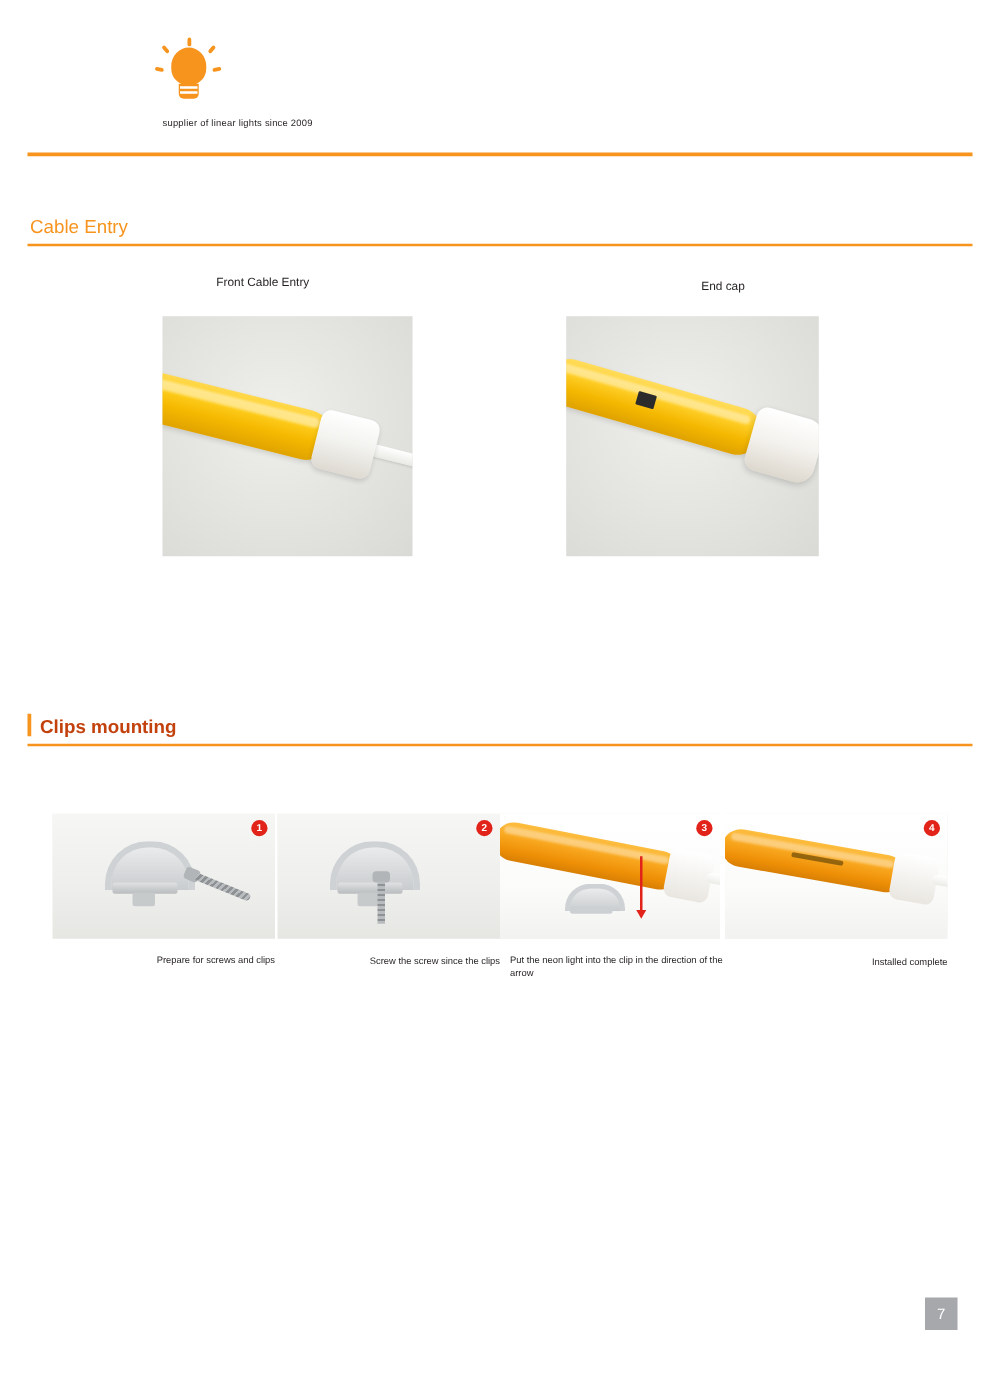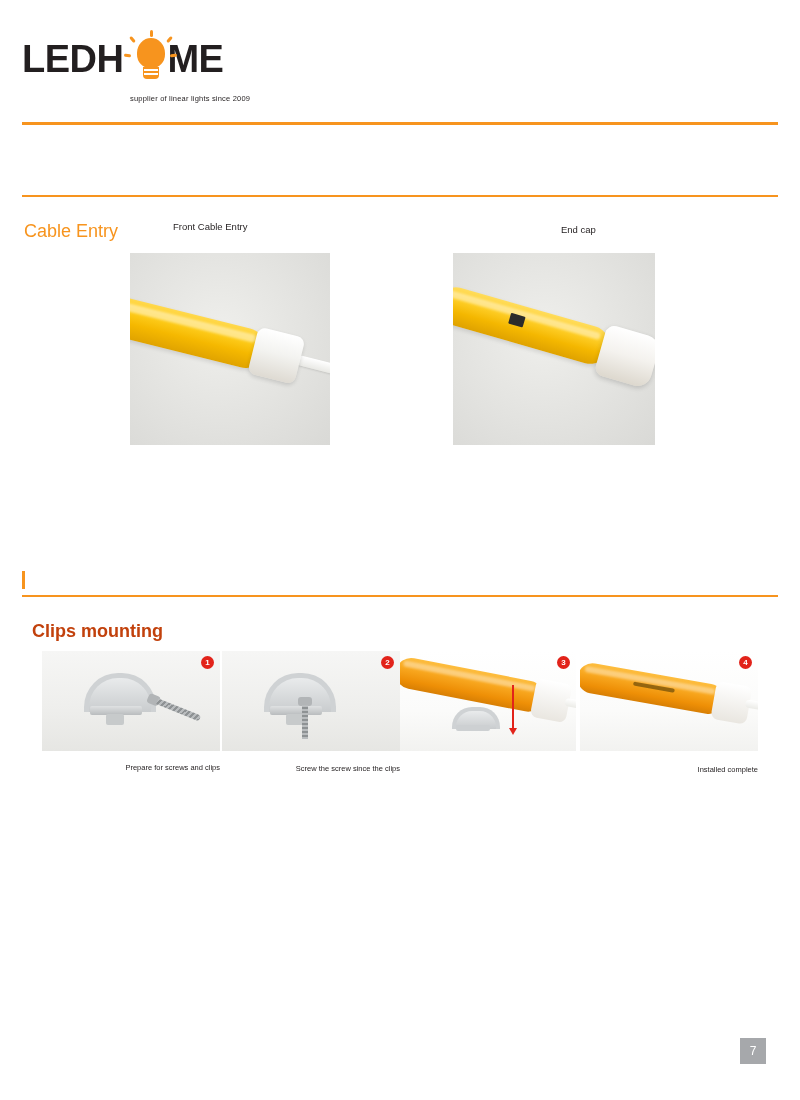--- a/index.html
+++ b/index.html
@@ -105,24 +105,23 @@
     left: 22px;
     top: 122px;
     width: 756px;
     height: 3px;
     background: #f7941e;
   }
 
   
   .section-title {
     position: absolute;
-    font-size: 18px;
+    font-size: 15px;
     color: #f7941e;
     white-space: nowrap;
-    margin-top: 48px;
   }
   .section-title.bold {
     font-weight: bold;
     color: #c2410c;
   }
   .section-rule {
     position: absolute;
     height: 1.5px;
     background: #f7941e;
   }
@@ -561,23 +560,20 @@
     text-align: center;
   }
 </style>
 </head>
 <body>
 
 <div class="page">
 
   <div class="header">
     <div class="logo">
-      <div class="logo-text">
-        <span>LED</span><span>H</span><span style="display:inline-block;width:44px"></span><span>ME</span>
-      </div>
       <div class="logo-bulb">
         <span class="ray r1"></span>
         <span class="ray r2"></span>
         <span class="ray r3"></span>
         <span class="ray r4"></span>
         <span class="ray r5"></span>
         <span class="glass"></span>
         <span class="base">
             <i></i>
             <i></i>
@@ -656,20 +652,21 @@
       <div class="collar"></div>
       <div class="wire"></div>
     </div>
     <div class="clip-small">
       <div class="arc"></div>
       <div class="foot"></div>
     </div>
     <div class="arrow"></div>
     <div class="badge">3</div>
   </div>
+  <div class="step-caption" id="scap-3">Put the neon light into the clip in the direction of the arrow</div>
 
   <div class="step" id="step-4">
     <div class="step-bg-white"></div>
     <div class="tube4">
       <div class="body"></div>
       <div class="hl"></div>
       <div class="slot"></div>
       <div class="collar"></div>
       <div class="wire"></div>
     </div>

